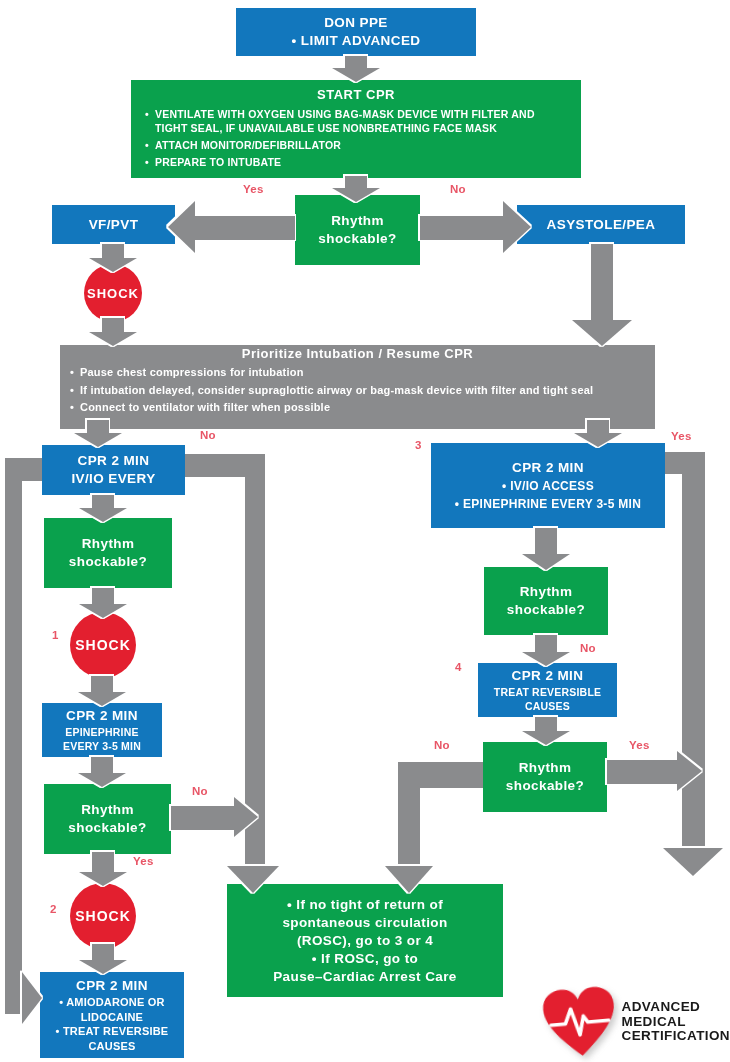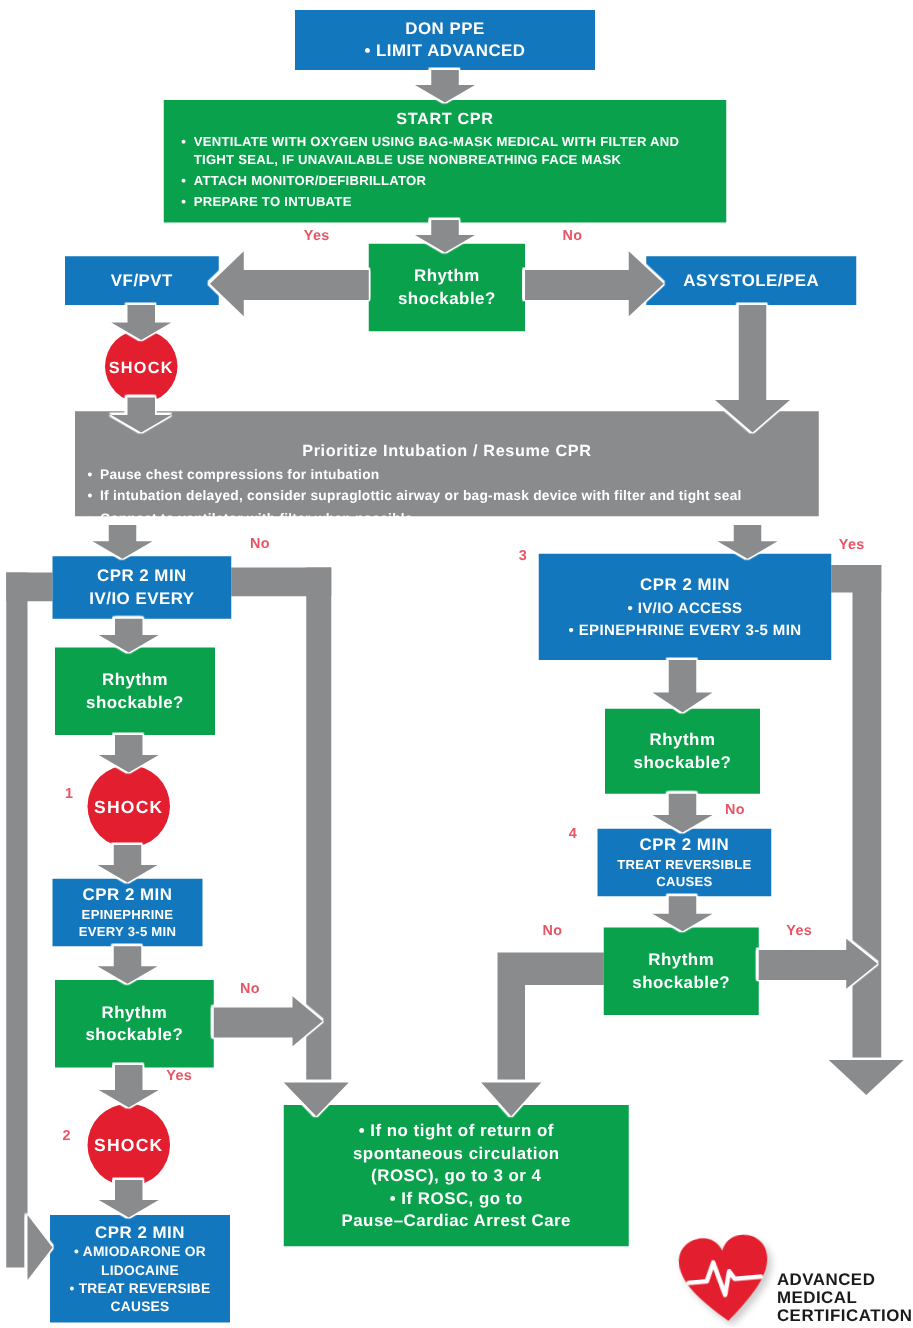--- a/index.html
+++ b/index.html
@@ -20,21 +20,21 @@
   .outl{filter:drop-shadow(1.3px 0 0 #fff) drop-shadow(-1.3px 0 0 #fff)
                drop-shadow(0 1.3px 0 #fff) drop-shadow(0 -1.3px 0 #fff)}
   .t-lg{font-size:13.5px;line-height:18px;letter-spacing:.4px}
   .t-md{font-size:12px;line-height:18px;letter-spacing:.3px}
   .t-sm{font-size:10.5px;line-height:14px;letter-spacing:.2px}
   .t-xs{font-size:11px;line-height:14.5px;letter-spacing:.2px}
   .title-c{font-size:13px;letter-spacing:.5px;margin-bottom:3px}
   .brow{display:flex;text-align:left;width:100%;margin:1.5px 0}
   .bm{flex:0 0 10px;width:10px}
   .btx{flex:1}
-  .logo{position:absolute;display:flex;align-items:flex-end;z-index:4}
+  .logo{position:absolute;display:flex;align-items:center;z-index:4}
   .logotxt{color:var(--ink);font-weight:700;font-size:13.5px;line-height:14.5px;letter-spacing:.4px;text-align:left}
   .heart{filter:drop-shadow(3px 4px 3px rgba(110,110,110,.35));transform:rotate(-5deg)}
 </style>
 </head>
 <body>
 
 <div id="stage">
 
   <div class="bx blueb" style="left:236px;top:8px;width:240px;height:48px">
     <div class="t-lg">DON PPE</div>
@@ -43,21 +43,21 @@
 
   <div class="arr outl" style="left:332px;top:56px;width:48px;height:26px">
     <div class="sh" style="left:13px;top:0;width:22px;height:13px"></div>
     <div class="tri" style="left:0;top:12px;border-left:24px solid transparent;border-right:24px solid transparent;border-top:14px solid var(--gray)"></div>
   </div>
 
   <div class="bx greenb" style="left:131px;top:80px;width:450px;height:98px;padding:7px 14px;justify-content:flex-start">
     <div class="title-c">START CPR</div>
     <div class="brow t-sm">
       <span class="bm">•</span>
-      <span class="btx">VENTILATE WITH OXYGEN USING BAG-MASK MEDICAL WITH FILTER AND TIGHT SEAL, IF UNAVAILABLE USE NONBREATHING FACE MASK</span>
+      <span class="btx">VENTILATE WITH OXYGEN USING BAG-MASK DEVICE WITH FILTER AND TIGHT SEAL, IF UNAVAILABLE USE NONBREATHING FACE MASK</span>
     </div>
     <div class="brow t-sm">
       <span class="bm">•</span>
       <span class="btx">ATTACH MONITOR/DEFIBRILLATOR</span>
     </div>
     <div class="brow t-sm">
       <span class="bm">•</span>
       <span class="btx">PREPARE TO INTUBATE</span>
     </div>
   </div>
@@ -103,21 +103,21 @@
   <div class="arr outl" style="left:89px;top:318px;width:48px;height:28px">
     <div class="sh" style="left:13px;top:0;width:22px;height:15px"></div>
     <div class="tri" style="left:0;top:14px;border-left:24px solid transparent;border-right:24px solid transparent;border-top:14px solid var(--gray)"></div>
   </div>
 
   <div class="arr outl" style="left:572px;top:244px;width:61px;height:102px">
     <div class="sh" style="left:19px;top:0;width:22px;height:77px"></div>
     <div class="tri" style="left:0;top:76px;border-left:30px solid transparent;border-right:30px solid transparent;border-top:26px solid var(--gray)"></div>
   </div>
 
-  <div class="bx grayb" style="left:60px;top:329px;width:595px;height:84px;padding:24px 10px;justify-content:space-between">
+  <div class="bx grayb" style="left:60px;top:345px;width:595px;height:84px;padding:13px 10px;justify-content:flex-end">
     <div class="title-c">Prioritize Intubation / Resume CPR</div>
     <div class="brow t-xs">
       <span class="bm">•</span>
       <span class="btx">Pause chest compressions for intubation</span>
     </div>
     <div class="brow t-xs">
       <span class="bm">•</span>
       <span class="btx">If intubation delayed, consider supraglottic airway or bag-mask device with filter and tight seal</span>
     </div>
     <div class="brow t-xs">

